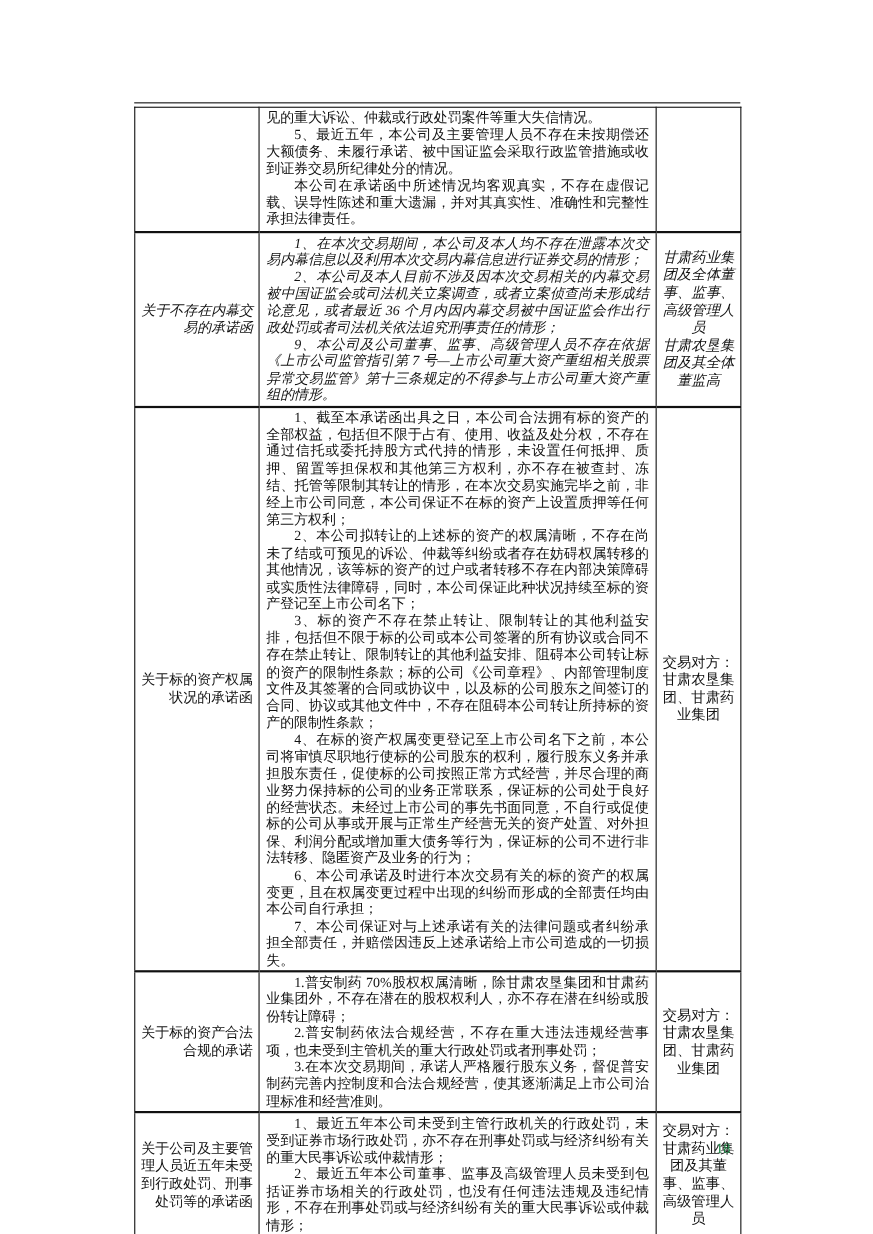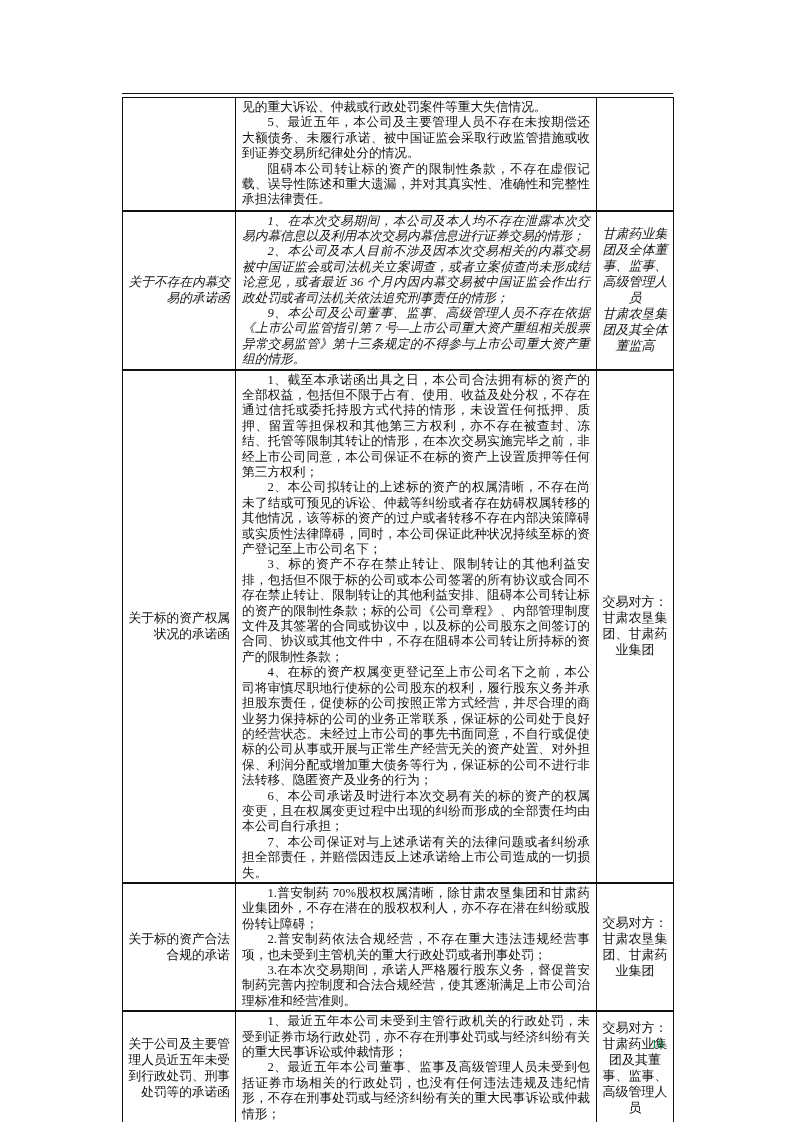--- a/index.html
+++ b/index.html
@@ -103,21 +103,21 @@
       </colgroup>
     <tbody>
 
       <tr class="r0">
         <td class="name-cell">
           <div></div>
         </td>
         <td class="content-cell">
           <p class="para">见的重大诉讼、仲裁或行政处罚案件等重大失信情况。</p>
           <p class="para indent">5、最近五年，本公司及主要管理人员不存在未按期偿还大额债务、未履行承诺、被中国证监会采取行政监管措施或收到证券交易所纪律处分的情况。</p>
-          <p class="para indent">阻碍本公司转让标的资产的限制性条款，不存在虚假记载、误导性陈述和重大遗漏，并对其真实性、准确性和完整性承担法律责任。</p>
+          <p class="para indent">本公司在承诺函中所述情况均客观真实，不存在虚假记载、误导性陈述和重大遗漏，并对其真实性、准确性和完整性承担法律责任。</p>
         </td>
         <td class="party-cell"></td>
       </tr>
 
       <tr class="r1">
         <td class="name-cell">
           <div>关于不存在内幕交易的承诺函</div>
         </td>
         <td class="content-cell">
           <p class="para indent">1、在本次交易期间，本公司及本人均不存在泄露本次交易内幕信息以及利用本次交易内幕信息进行证券交易的情形；</p>

